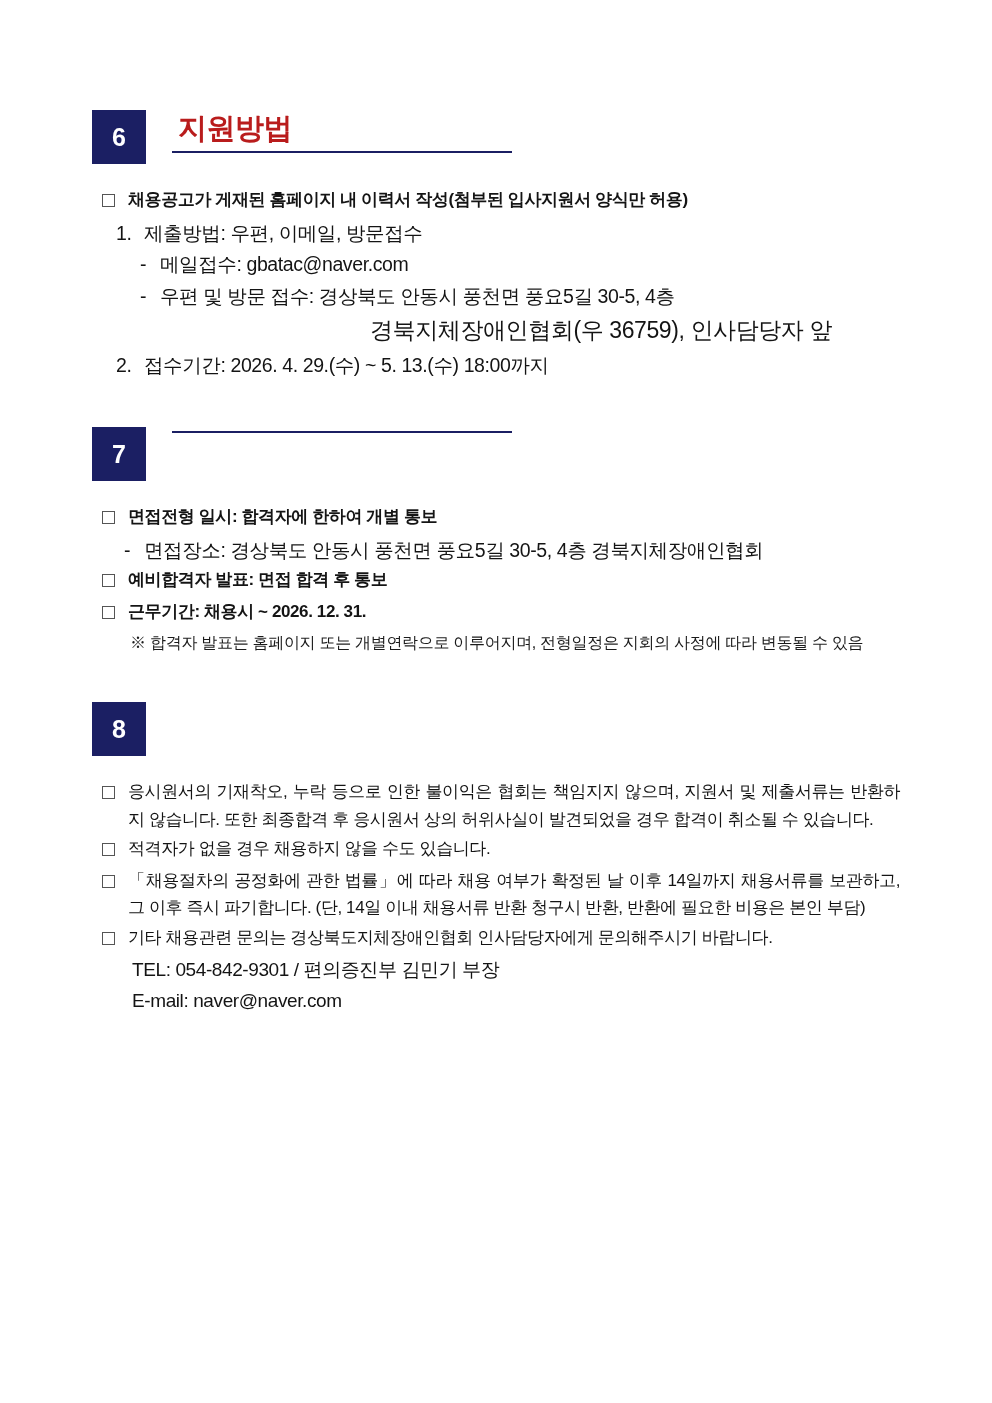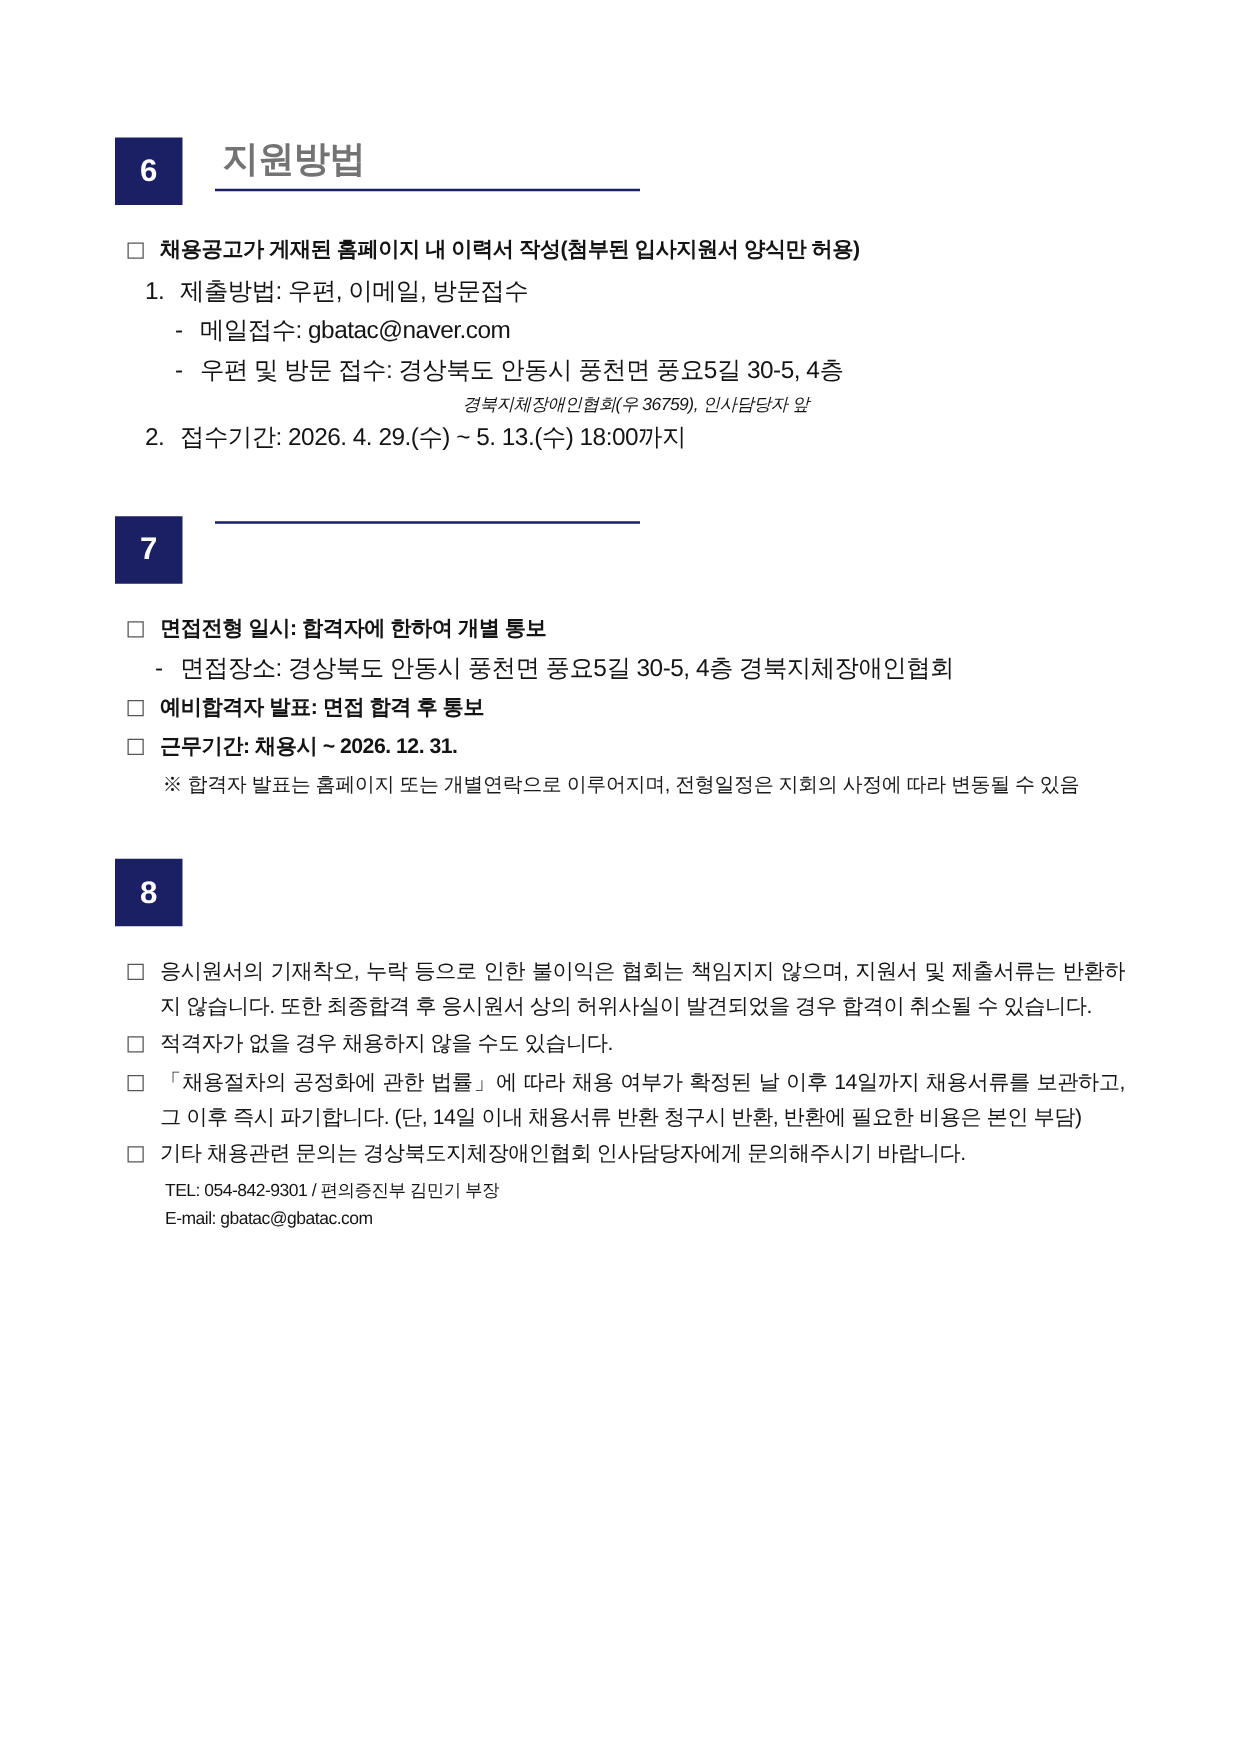--- a/index.html
+++ b/index.html
@@ -45,21 +45,21 @@
     flex: 0 0 auto;
   }
   .sec-title-wrap {
     margin-left: 26px;
     padding-top: 2px;
     flex: 0 0 auto;
   }
   .sec-title {
     font-size: 29px;
     font-weight: bold;
-    color: #737373;
+    color: #b91c1c;
     letter-spacing: -0.5px;
     line-height: 1.15;
     padding: 0 30px 4px 6px;
   }
   .sec-rule {
     height: 2px;
     background: #1b1f63;
     width: 340px;
     margin-top: 2px;
   }
@@ -114,25 +114,24 @@
     font-size: 19.5px;
     line-height: 1.62;
     letter-spacing: -0.4px;
     padding-left: 38px;
   }
   .dash-label {
     flex: 0 0 auto;
     width: 20px;
   }
   .cont-row {
-    font-size: 14px;
+    font-size: 23px;
     line-height: 1.62;
     letter-spacing: -0.4px;
     padding-left: 268px;
-    font-style: italic;
   }
   .dash-row-2 {
     display: flex;
     align-items: flex-start;
     font-size: 19.5px;
     line-height: 1.62;
     letter-spacing: -0.4px;
     padding-left: 22px;
   }
   .note {
@@ -151,21 +150,21 @@
   }
   .note-text {
     flex: 1 1 auto;
   }
   .para {
     flex: 1 1 auto;
     text-align: justify;
   }
   .indent-1 {
     padding-left: 30px;
-    font-size: 14px;
+    font-size: 19px;
     line-height: 1.62;
     letter-spacing: -0.4px;
   }
   .gap-l { height: 46px; }
   .sec7-rule { width: 340px; }
   .sec8-rule { width: 300px; }
 </style>
 </head>
 <body>
 
@@ -271,17 +270,17 @@
         <div class="bullet-box"><span class="sq"></span></div>
         <div class="para">「채용절차의 공정화에 관한 법률」에 따라 채용 여부가 확정된 날 이후 14일까지 채용서류를 보관하고, 그 이후 즉시 파기합니다. (단, 14일 이내 채용서류 반환 청구시 반환, 반환에 필요한 비용은 본인 부담)</div>
       </div>
 
       <div class="row">
         <div class="bullet-box"><span class="sq"></span></div>
         <div class="para">기타 채용관련 문의는 경상북도지체장애인협회 인사담당자에게 문의해주시기 바랍니다.</div>
       </div>
 
       <div class="indent-1">TEL: 054-842-9301 / 편의증진부 김민기 부장</div>
-      <div class="indent-1">E-mail: gbatac@gbatac.com</div>
+      <div class="indent-1">E-mail: naver@naver.com</div>
     </div>
   </div>
 
 </div>
 
 </body></html>

